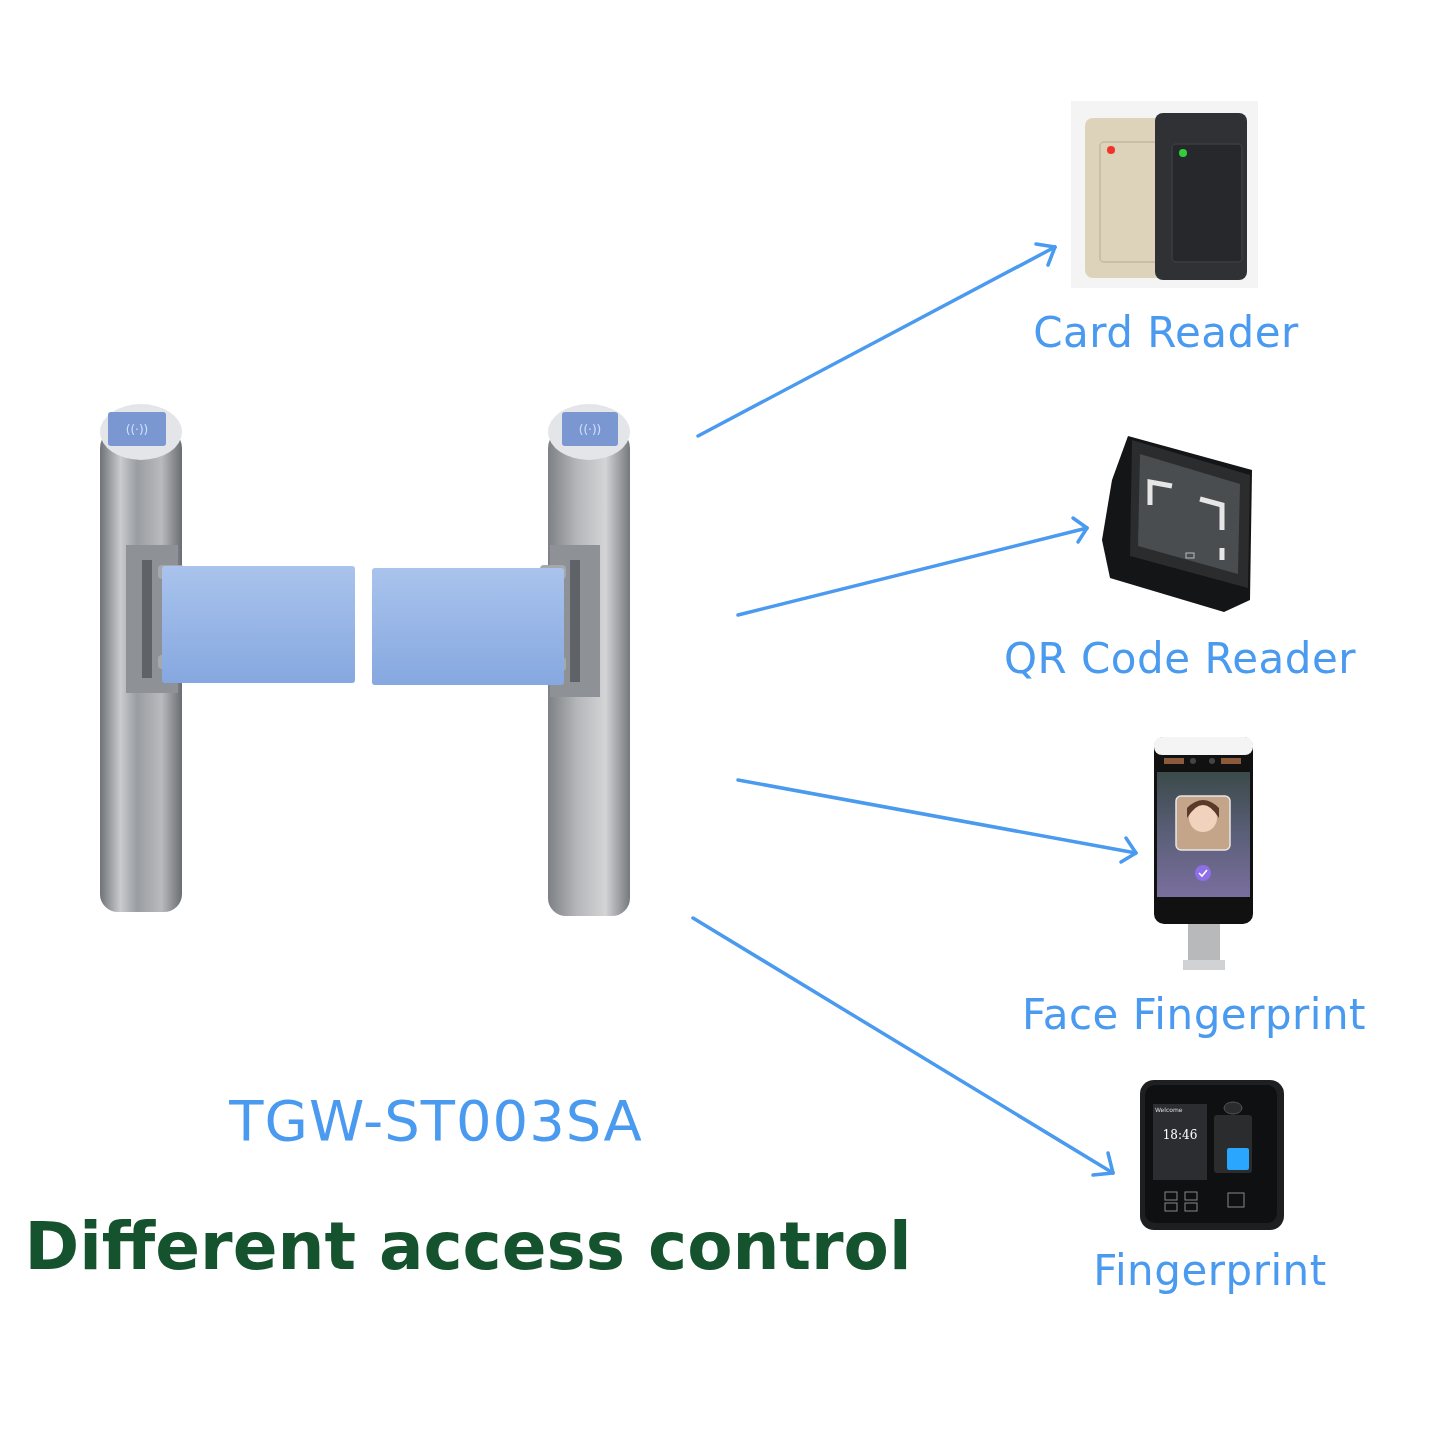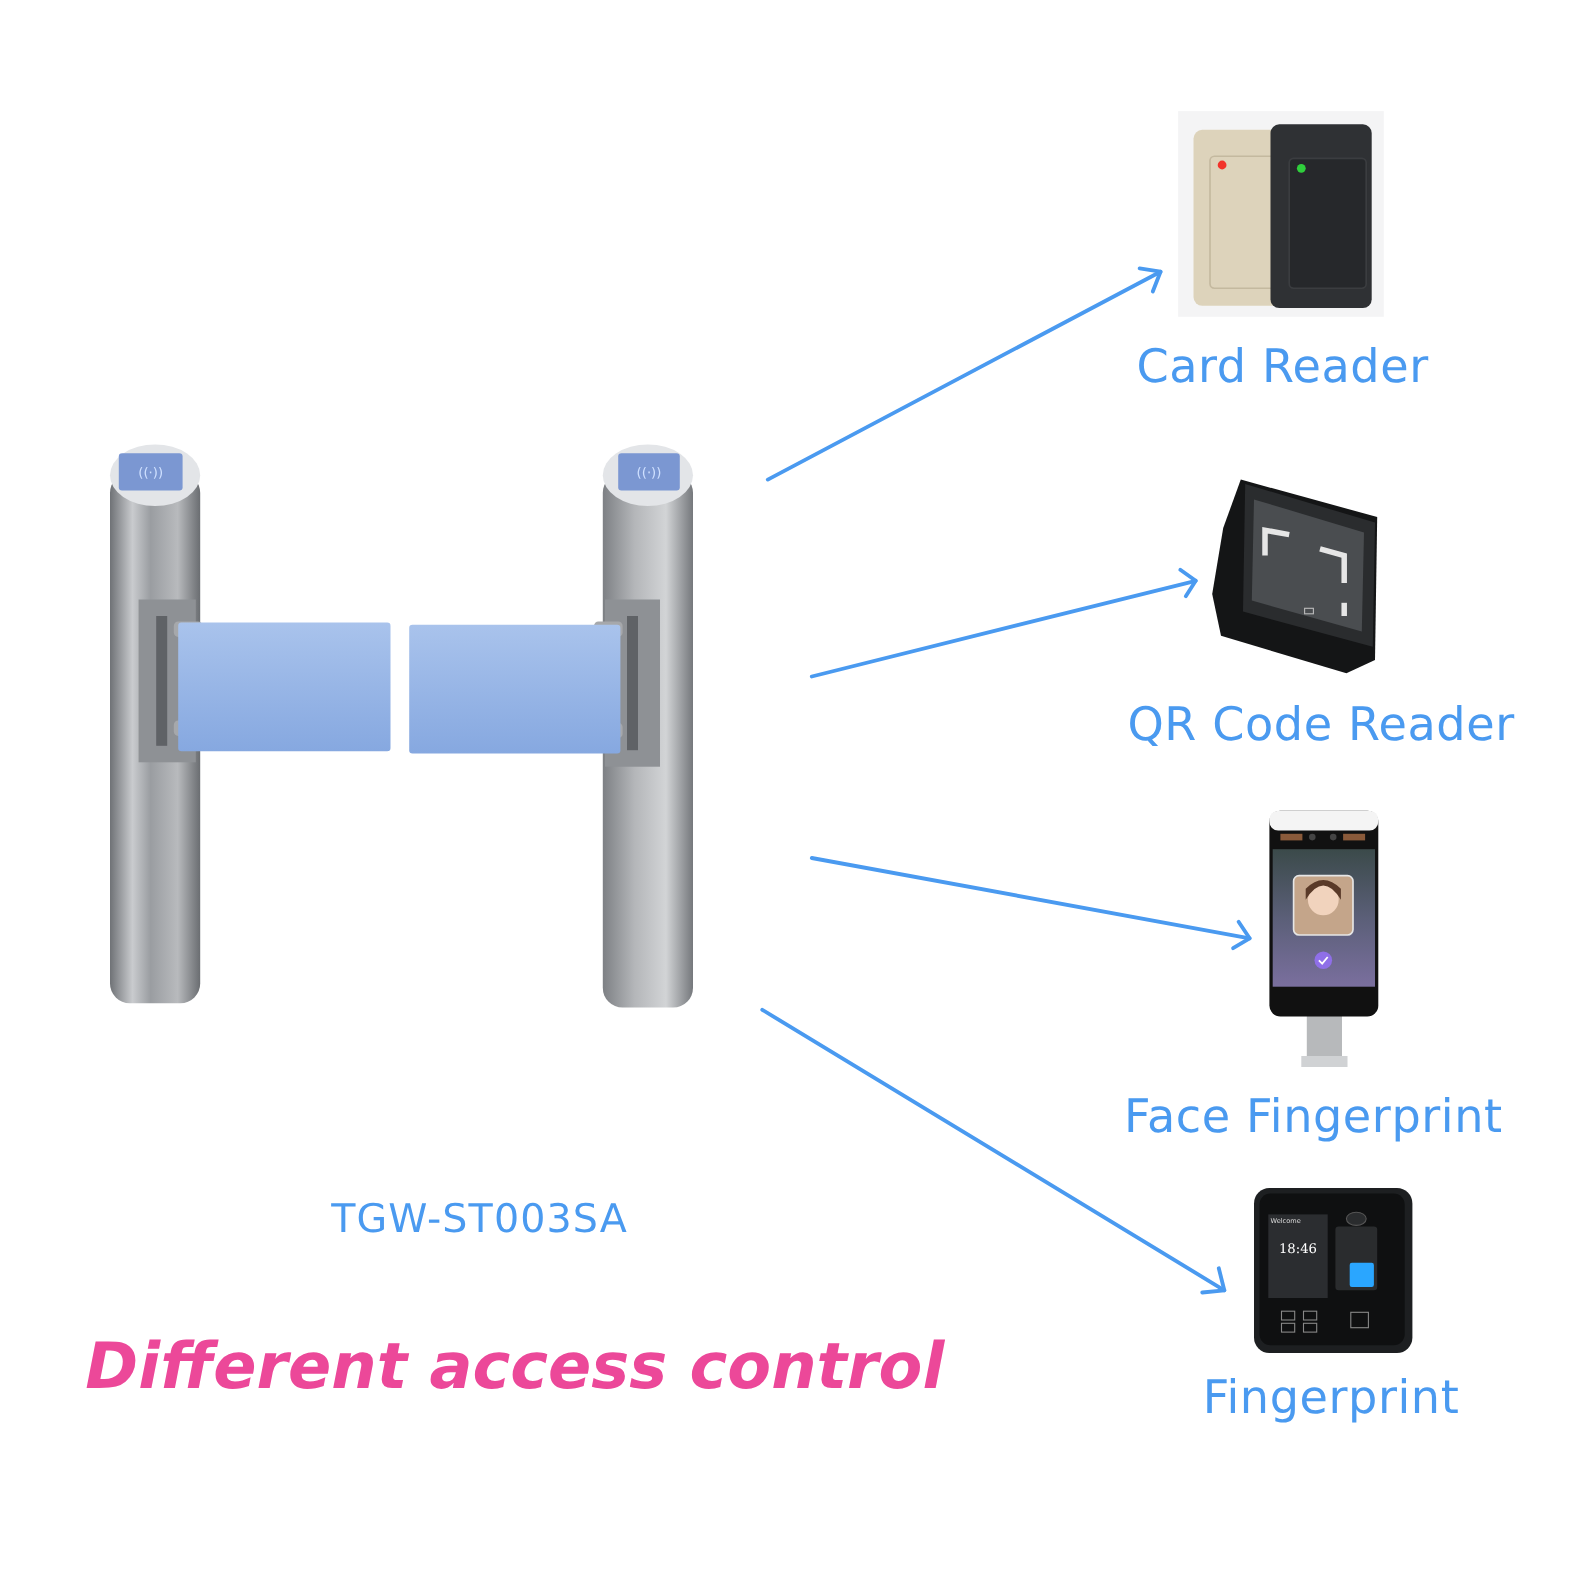--- a/index.html
+++ b/index.html
@@ -1,19 +1,19 @@
 <!DOCTYPE html>
 <html><head>
 <meta charset="utf-8">
 <style>
   html,body{margin:0;padding:0;background:#ffffff;}
   body{width:1440px;height:1440px;position:relative;overflow:hidden;font-family:"DejaVu Sans","Liberation Sans",sans-serif;}
   .label{position:absolute;color:#4a9af0;font-size:42px;white-space:nowrap;transform:translateX(-50%);letter-spacing:0.5px;}
-  .model{position:absolute;left:436px;top:1088px;transform:translateX(-50%);color:#4a9af0;font-size:36px;white-space:nowrap;letter-spacing:1px;}
-  .tagline{position:absolute;left:468px;top:1208px;transform:translateX(-50%);color:#ec4899;font-size:58px;font-weight:bold;white-space:nowrap;font-style:italic;}
+  .model{position:absolute;left:436px;top:1088px;transform:translateX(-50%);color:#4a9af0;font-size:56px;white-space:nowrap;letter-spacing:1px;}
+  .tagline{position:absolute;left:468px;top:1208px;transform:translateX(-50%);color:#14532d;font-size:66px;font-weight:bold;white-space:nowrap;}
   svg{position:absolute;left:0;top:0;}
 </style>
 </head>
 <body>
 
 <svg width="1440" height="1440" viewBox="0 0 1440 1440">
   <defs>
     <linearGradient id="steel" x1="0" x2="1" y1="0" y2="0">
       <stop offset="0" stop-color="#6f7276"></stop>
       <stop offset="0.25" stop-color="#c9cbce"></stop>
@@ -134,18 +134,18 @@
     <ellipse cx="1233" cy="1108" rx="9" ry="6" fill="#2a2c2e" stroke="#555" stroke-width="1"></ellipse>
     <rect x="1165" y="1192" width="12" height="8" fill="none" stroke="#888" stroke-width="1"></rect>
     <rect x="1165" y="1203" width="12" height="8" fill="none" stroke="#888" stroke-width="1"></rect>
     <rect x="1185" y="1192" width="12" height="8" fill="none" stroke="#888" stroke-width="1"></rect>
     <rect x="1185" y="1203" width="12" height="8" fill="none" stroke="#888" stroke-width="1"></rect>
     <rect x="1228" y="1193" width="16" height="14" fill="none" stroke="#888" stroke-width="1"></rect>
   </g>
 </svg>
 
 <div class="label" style="left:1166px;top:308px;">Card Reader</div>
-<div class="label" style="left:1180px;top:634px;margin-left:21px;">QR Code Reader</div>
+<div class="label" style="left:1180px;top:634px;">QR Code Reader</div>
 <div class="label" style="left:1194px;top:990px;">Face Fingerprint</div>
 <div class="label" style="left:1210px;top:1246px;">Fingerprint</div>
 
 <div class="model">TGW-ST003SA</div>
 <div class="tagline">Different access control</div>
 
 </body></html>

